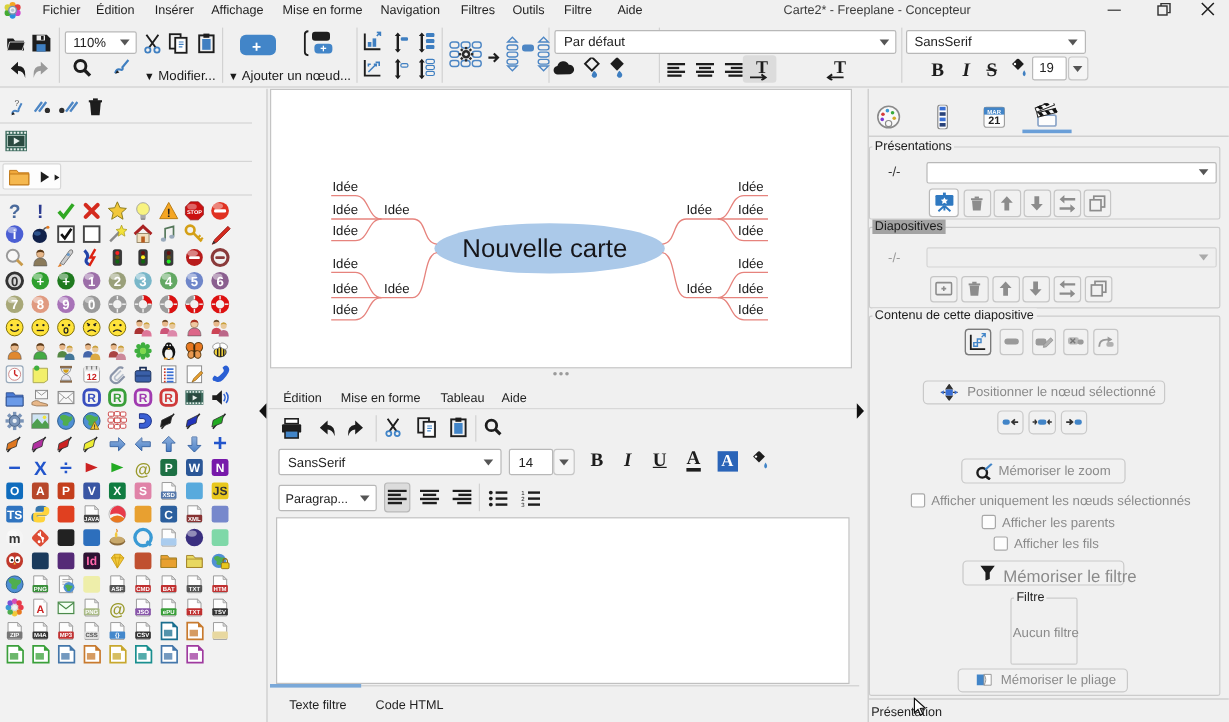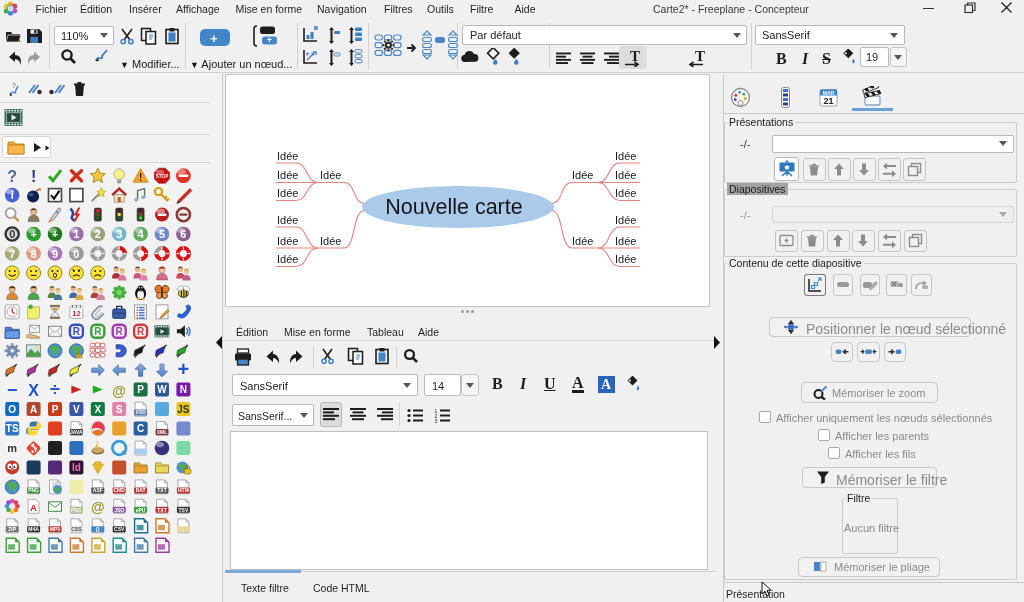--- a/index.html
+++ b/index.html
@@ -1314,21 +1314,21 @@
 <div class="txt" style="left:544px;top:375px;font-size:16px;font-weight:bold;color:#1d1d1d;font-family:'Liberation Serif';text-decoration:underline">U</div>
 <div class="txt" style="left:572px;top:375px;font-size:16px;font-weight:bold;color:#1d1d1d;font-family:'Liberation Serif';border-bottom:3px solid #1d1d1d;line-height:15px">A</div>
 <div class="abs" style="left:598px;top:376px;width:17px;height:17px;background:#2a64b8"></div>
 <div class="txt" style="left:601px;top:377px;font-size:14px;font-weight:bold;color:#fff;font-family:'Liberation Serif'">A</div>
 <svg class="abs" style="left:625px;top:376px" width="17" height="17" viewBox="0 0 17 17">
     <rect x="4" y="1" width="7" height="7" transform="rotate(45 7.5 4.5)" fill="#1d1d1d"></rect>
     <circle cx="5" cy="4.5" r="1" fill="#fff"></circle>
     <path d="M13 9.5 q2.5 3.5 0 5 q-2.5 -1.5 0 -5" fill="#4285c8"></path>
   </svg>
 <div class="combo" style="left:232px;top:404px;width:82px;height:22px"></div>
-<div class="txt" style="left:238px;top:410px;font-size:10.5px;color:#222">SansSerif...</div>
+<div class="txt" style="left:238px;top:410px;font-size:10.5px;color:#222">Paragrap...</div>
 <div class="carot" style="left:300px;top:413px"></div>
 <div class="abs" style="left:320px;top:402px;width:22px;height:25px;background:#dcdcdc;border:1px solid #b8b8b8;border-radius:3px"></div>
 <svg class="abs" style="left:323px;top:408px" width="16" height="15" viewBox="0 0 16 15">
     <rect x="0" y="0.0" width="16" height="2" fill="#1d1d1d"></rect>
     <rect x="0" y="3.4" width="11" height="2" fill="#1d1d1d"></rect>
     <rect x="0" y="6.8" width="16" height="2" fill="#1d1d1d"></rect>
     <rect x="0" y="10.2" width="12" height="2" fill="#1d1d1d"></rect>
   </svg>
 <svg class="abs" style="left:350px;top:408px" width="16" height="15" viewBox="0 0 16 15">
     <rect x="0.0" y="0.0" width="16" height="2" fill="#1d1d1d"></rect>
@@ -1504,21 +1504,21 @@
     <path d="M2 12 q0 -6 6 -6 h3" fill="none" stroke="#9a9a9a" stroke-width="1.6"></path>
     <path d="M9 3.5 l4 2.5 -4 2.5 z" fill="#9a9a9a"></path>
     <rect x="8" y="8" width="6" height="4" rx="1.5" fill="#b0b0b0"></rect>
   </svg>
 <div class="gbtn" style="left:769px;top:317px;width:202px;height:20px"></div>
 <svg class="abs" style="left:783px;top:320px" width="16" height="14" viewBox="0 0 16 14">
     <path d="M1 7 h4 m6 0 h4 M8 0.5 l2.5 3.5 h-5 z M8 13.5 l2.5 -3.5 h-5 z" stroke="#333" stroke-width="1" fill="#333"></path>
     <rect x="5" y="4.5" width="6" height="5" rx="1" fill="#3a6fd4"></rect>
     <path d="M1 7 l2.5 -1.8 v3.6 z M15 7 l-2.5 -1.8 v3.6 z" fill="#3a6fd4"></path>
   </svg>
-<div class="txt gtxt" style="left:806px;top:321px;font-size:14px">Positionner le nœud sélectionné</div>
+<div class="txt gtxt" style="left:806px;top:321px;font-size:11px">Positionner le nœud sélectionné</div>
 <div class="gbtn" style="left:831px;top:342px;width:22px;height:20px"></div>
 <div class="gbtn" style="left:857px;top:342px;width:23px;height:20px"></div>
 <div class="gbtn" style="left:884px;top:342px;width:22px;height:20px"></div>
 <svg class="abs" style="left:835px;top:347px" width="14" height="10" viewBox="0 0 14 10">
     <rect x="0.5" y="2.5" width="6" height="4.5" rx="2" fill="#4285c8"></rect>
     <path d="M13.5 4.7 h-4.5 m1.8 -2.2 l-2.5 2.2 2.5 2.2" stroke="#333" stroke-width="1.4" fill="none"></path>
   </svg>
 <svg class="abs" style="left:860px;top:347px" width="17" height="10" viewBox="0 0 17 10">
     <path d="M0.5 4.7 h3 m-1.2 -2 l1.5 2 -1.5 2" stroke="#333" stroke-width="1.2" fill="none"></path>
     <rect x="5" y="2.5" width="7" height="4.5" rx="2" fill="#4285c8"></rect>

